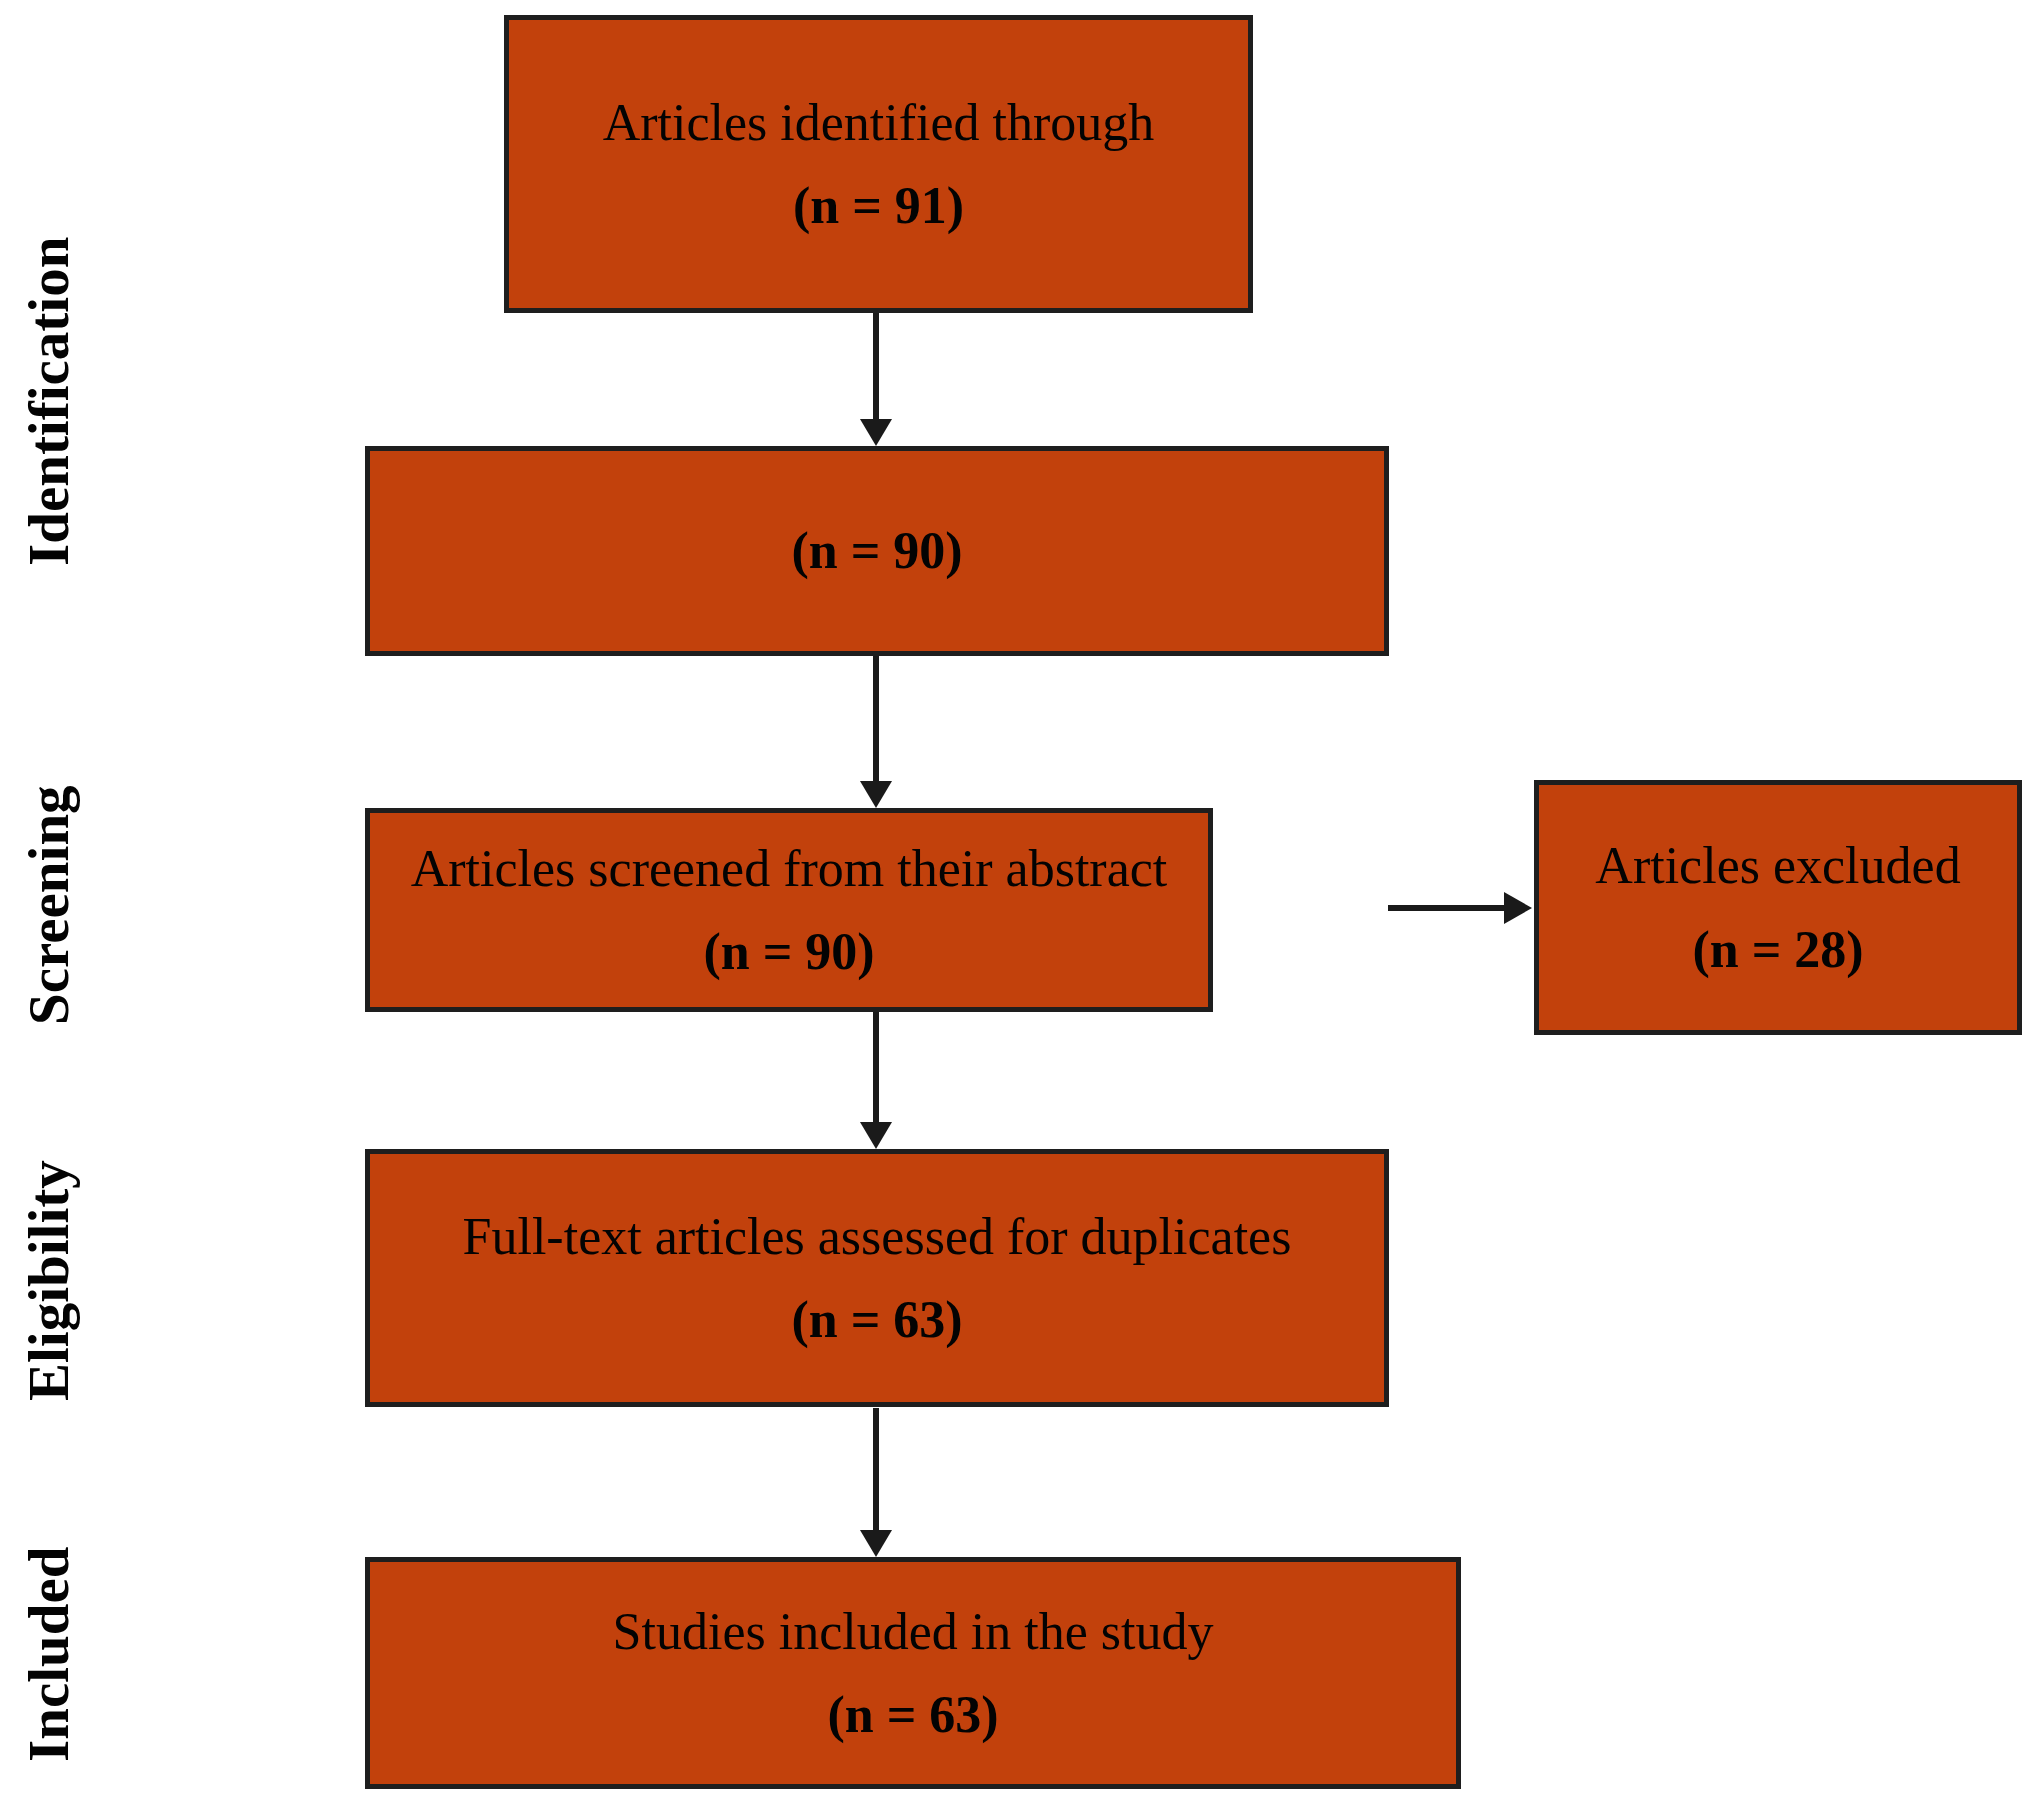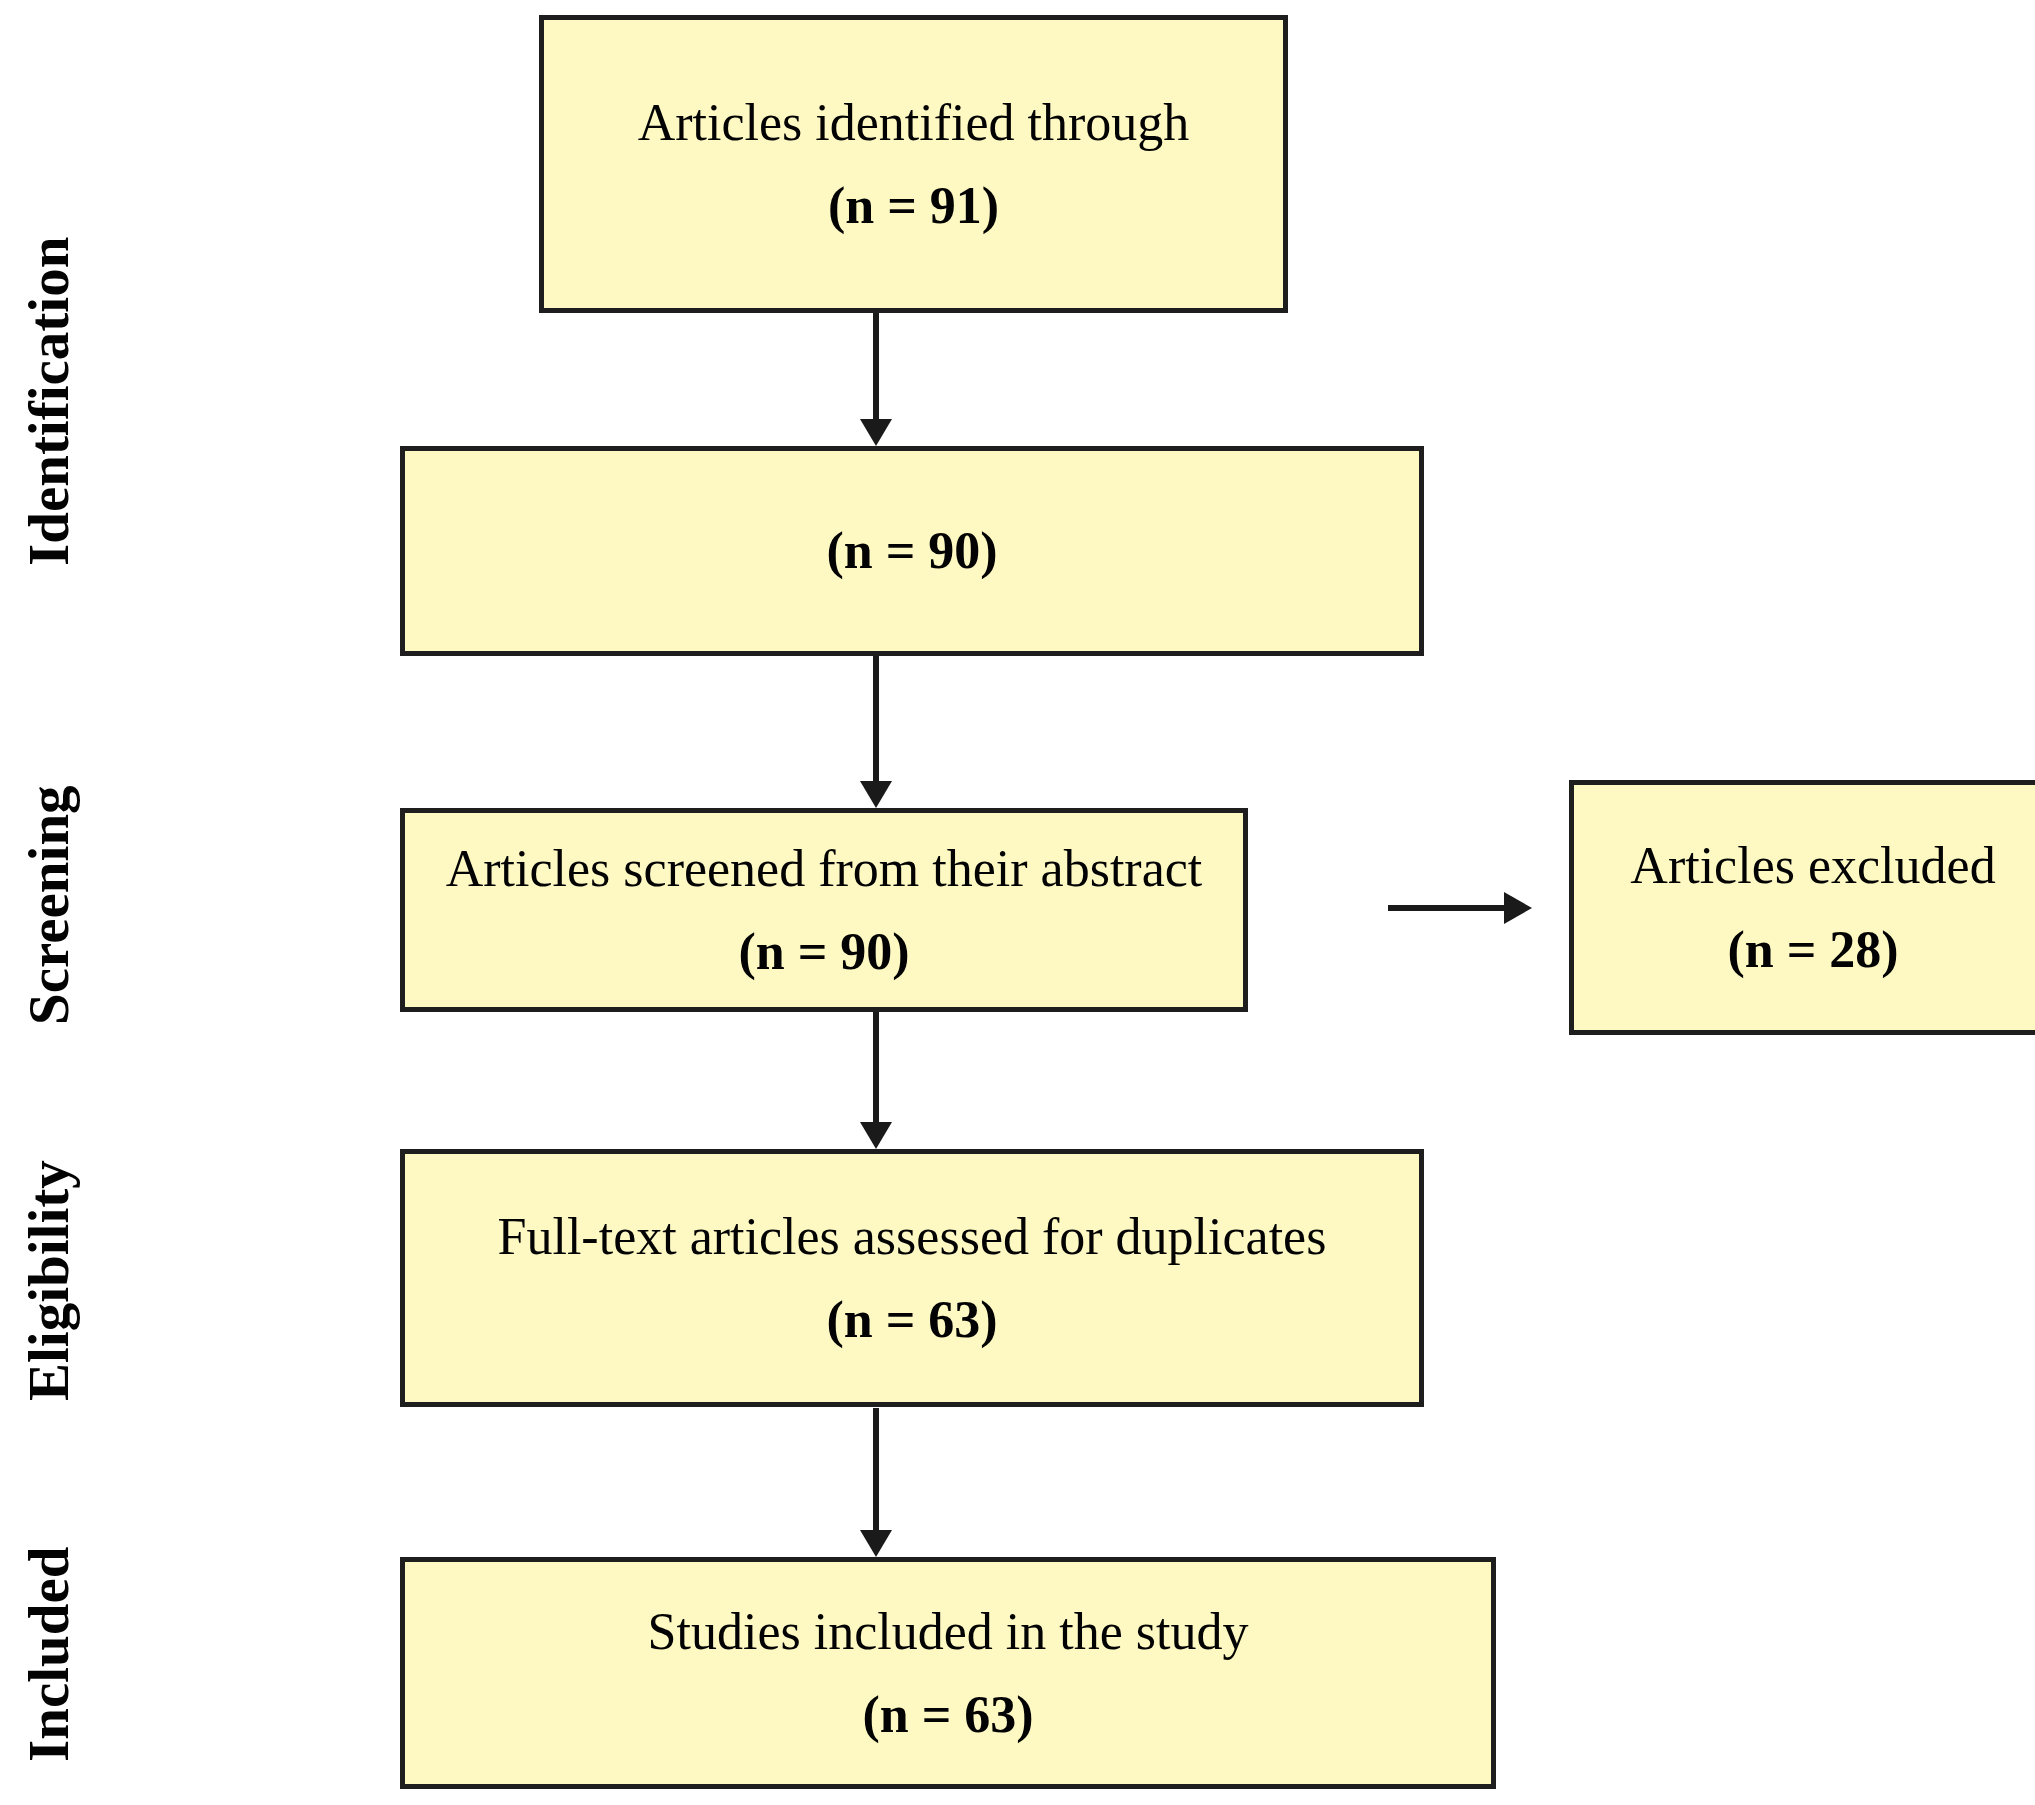--- a/index.html
+++ b/index.html
@@ -13,29 +13,28 @@
     height: 1805px;
     background: #ffffff;
     font-family: "Liberation Serif", "DejaVu Serif", serif;
     color: #030303;
   }
   
   .box {
     position: absolute;
     box-sizing: border-box;
     border: 5.6px solid #1e1e1e;
-    background: #fef9c3;
+    background: #c2410c;
     display: flex;
     flex-direction: column;
     align-items: center;
     justify-content: center;
     text-align: center;
     font-size: 52px;
     line-height: 1.6;
-    margin-left: 35px;
   }
   .box .bline {
     white-space: nowrap;
   }
   .box .bcount {
     white-space: nowrap;
     font-weight: bold;
   }
   
   .stage {

